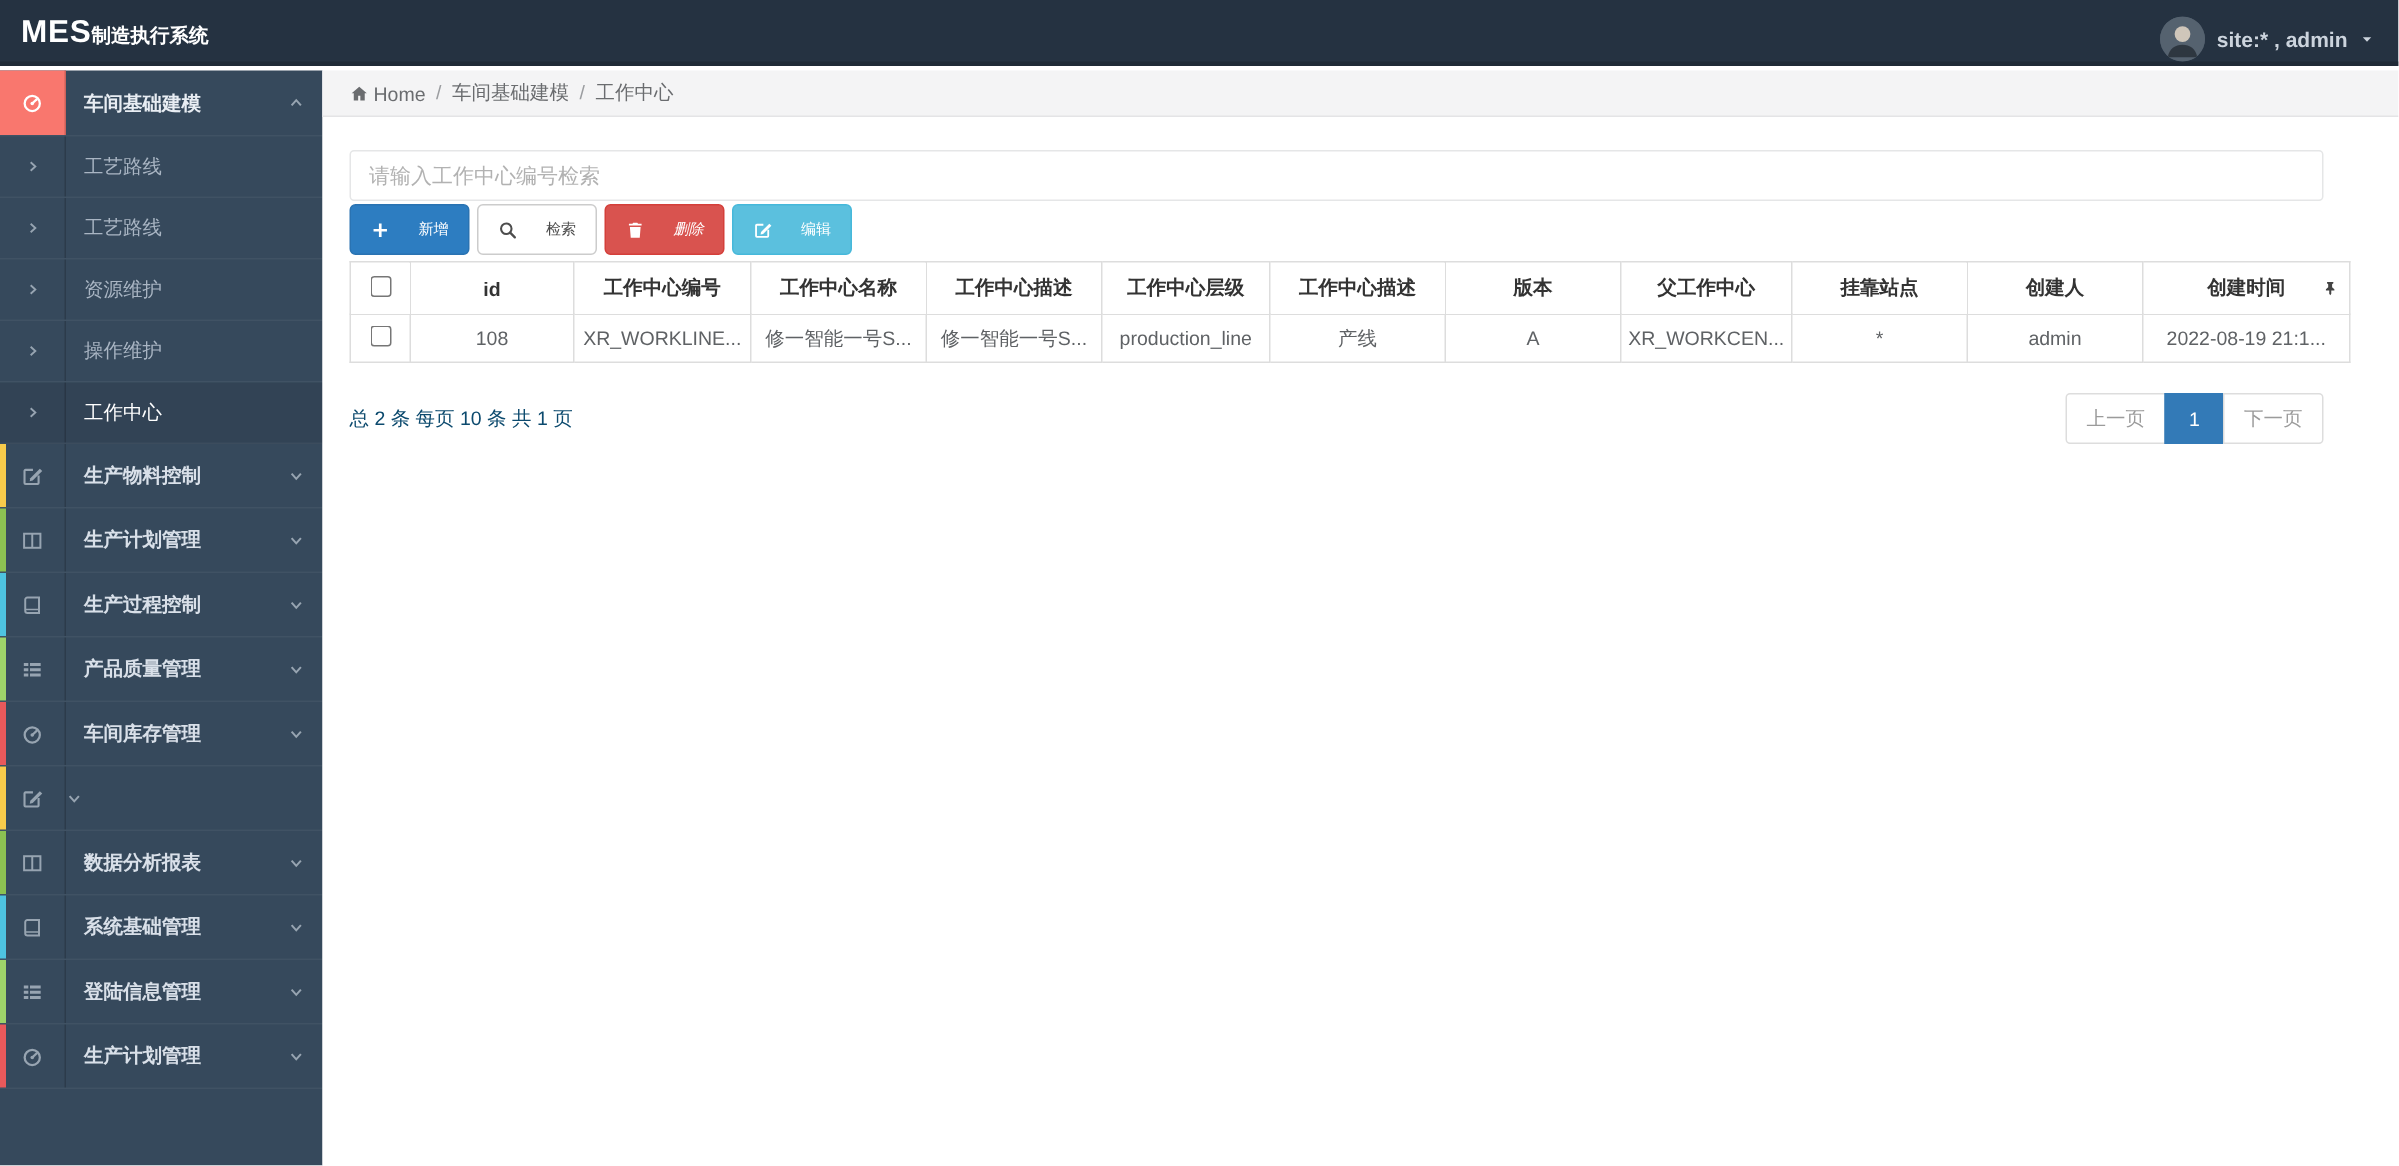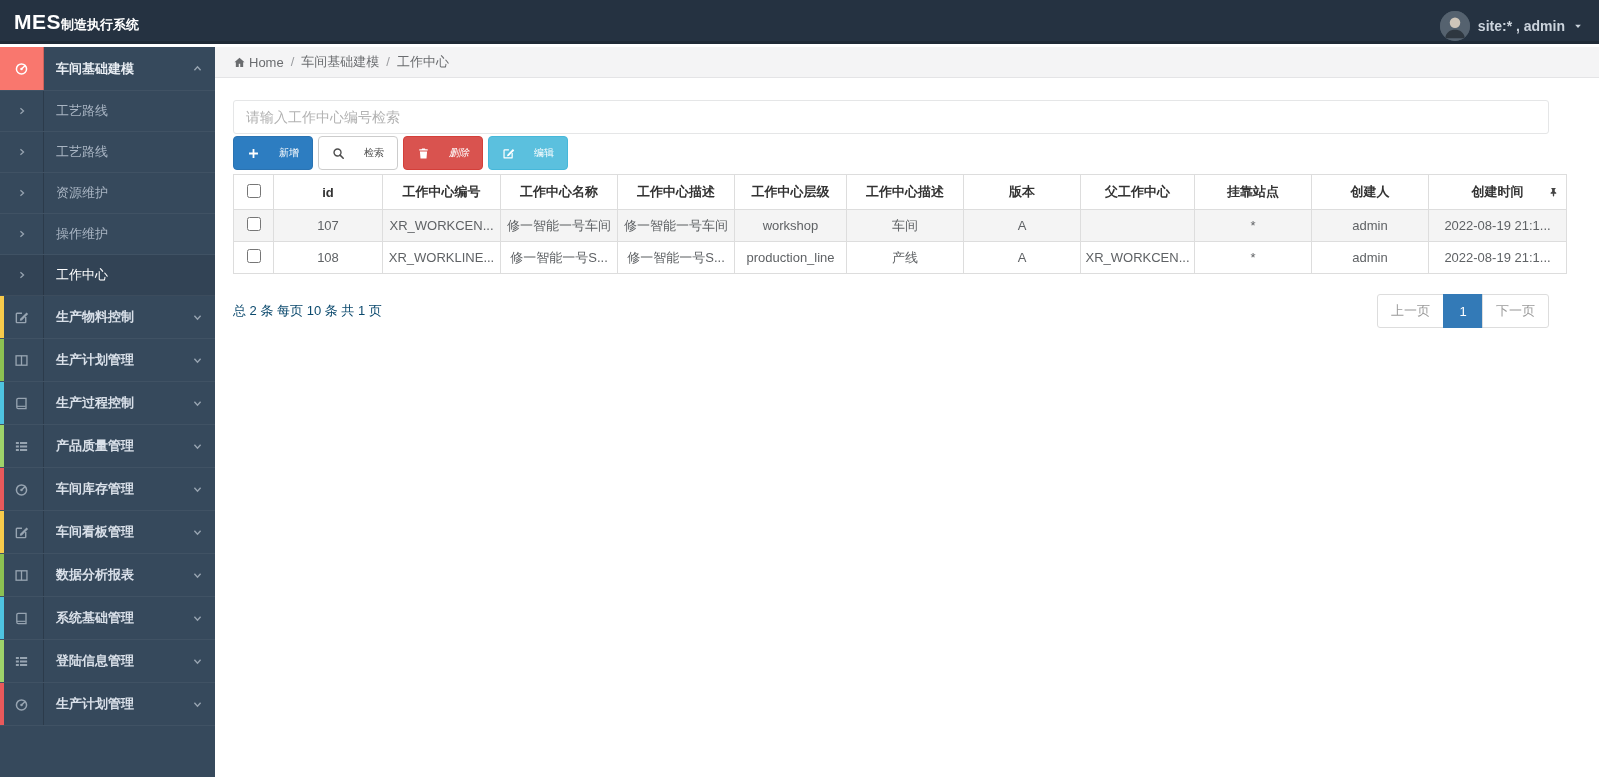--- a/index.html
+++ b/index.html
@@ -277,21 +277,20 @@
   <div class="side-item group">
     <span class="accent" style="background: rgb(248, 203, 75);"></span>
     <span class="icon-cell">
           <span class="gicon">
             <svg viewBox="0 0 16 16">
               <path fill="none" stroke="currentColor" stroke-width="1.5" d="M8.5 3.5H3.2a.7.7 0 00-.7.7v8.6c0 .4.3.7.7.7h8.6c.4 0 .7-.3.7-.7V7.5"></path>
               <path fill="currentColor" d="M6.6 9.4l6.8-6.8 1.7 1.7-6.8 6.8-2.1.4z"></path>
             </svg>
           </span>
         </span>
-    <span class="label">车间看板管理</span>
     <span class="chev">
           <svg viewBox="0 0 16 16">
             <path fill="none" stroke="currentColor" stroke-width="2" d="M3.5 5.5L8 10.5l4.5-5"></path>
           </svg>
         </span>
   </div>
 
   <div class="side-item group">
     <span class="accent" style="background: rgb(140, 193, 82);"></span>
     <span class="icon-cell">
@@ -450,34 +449,20 @@
             <th><span>挂靠站点</span></th>
             <th><span>创建人</span></th>
             <th><span>创建时间</span><span class="pin">
                 <svg viewBox="0 0 16 16">
                   <path fill="currentColor" d="M5 2.2h6v1.2l-1.2 1v2.8l2.2 2v1.2H9v3.2L8 15l-1-1.4v-3.2H3.8V9.2l2.2-2V4.4L4.8 3.4z"></path>
                 </svg>
               </span></th>
           </tr>
       </thead>
       <tbody id="rows">
-          <tr class="striped">
-            <td><input type="checkbox" style=""></td>
-            <td>107</td>
-            <td>XR_WORKCEN...</td>
-            <td>修一智能一号车间</td>
-            <td>修一智能一号车间</td>
-            <td>workshop</td>
-            <td>车间</td>
-            <td>A</td>
-            <td></td>
-            <td>*</td>
-            <td>admin</td>
-            <td>2022-08-19 21:1...</td>
-          </tr>
           <tr>
             <td><input type="checkbox" style=""></td>
             <td>108</td>
             <td>XR_WORKLINE...</td>
             <td>修一智能一号S...</td>
             <td>修一智能一号S...</td>
             <td>production_line</td>
             <td>产线</td>
             <td>A</td>
             <td>XR_WORKCEN...</td>

